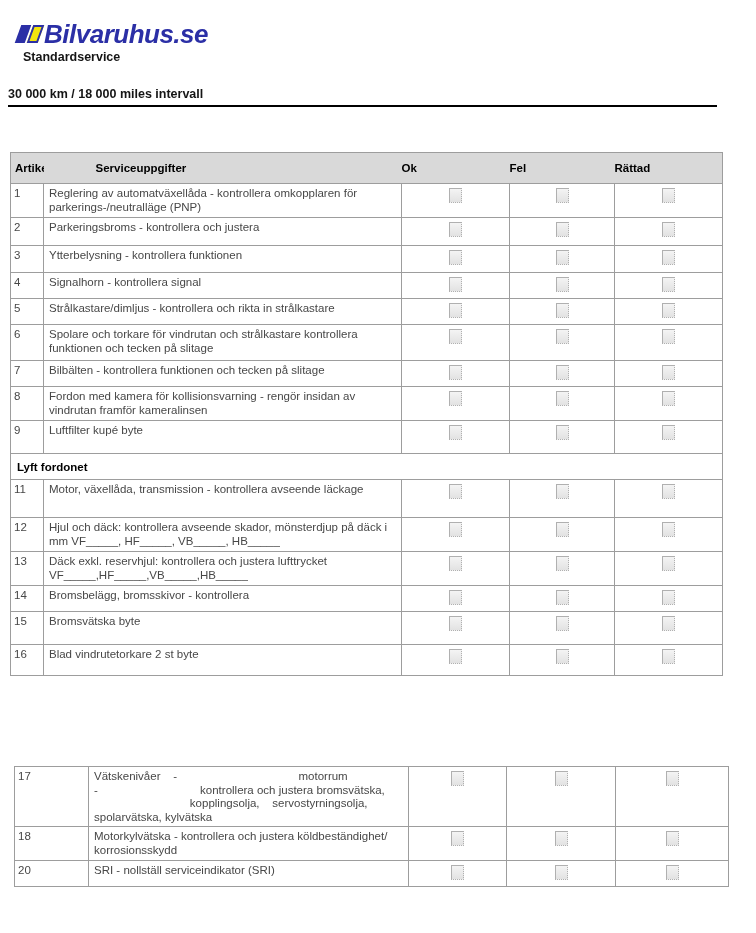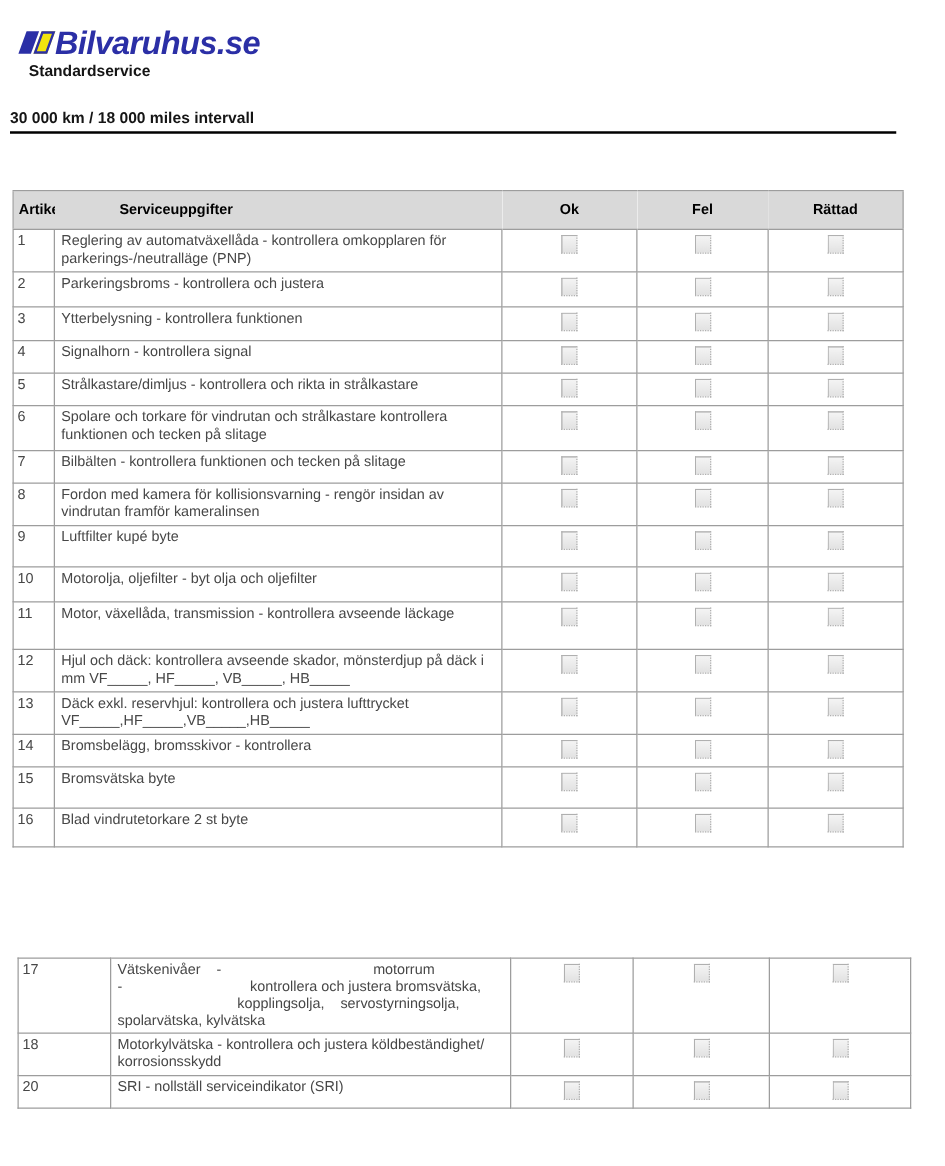--- a/index.html
+++ b/index.html
@@ -26,21 +26,21 @@
   table { border-collapse:collapse; table-layout:fixed; font-size:11.5px; color:#474747; border:1px solid #9d9d9d; }
   #table1 { position:absolute; top:152px; left:10px; width:712px; }
   #table2 { position:absolute; top:766px; left:14px; width:714px; }
   td { border:1px solid #9d9d9d; overflow:hidden; }
   tr.hdr td {
     background:#d9d9d9; color:#000; font-weight:bold;
     border-left:none; border-right:none; vertical-align:middle; padding:0;
   }
   tr.hdr td.h-artikel { padding-left:4px; }
   tr.hdr td.h-service { padding-left:52px; }
-  tr.hdr td.c { text-align:center; }
+  tr.hdr td.c { text-align:left; }
   tr.sec td {
     border-left:none; border-right:none; font-weight:bold; color:#000;
     vertical-align:middle; padding-left:6px; background:#fff;
   }
   td.num { vertical-align:top; padding:3px 2px 0 3px; }
   td.txt { vertical-align:top; padding:3px 4px 0 5px; line-height:13.5px; }
   td.txt .pre { white-space:pre-wrap; }
   td.cbc { vertical-align:top; text-align:center; padding-top:4px; }
   .cb {
     width:11px; height:13px; margin:0 auto;
@@ -188,32 +188,22 @@
       <td class="cbc">
             <div class="cb"></div>
           </td>
       <td class="cbc">
             <div class="cb"></div>
           </td>
       <td class="cbc">
             <div class="cb"></div>
           </td>
     </tr>
-    <tr style="height:28px">
-      <td class="num">10</td>
-      <td class="txt">Motorolja, oljefilter - byt olja och oljefilter</td>
-      <td class="cbc">
-            <div class="cb"></div>
-          </td>
-      <td class="cbc">
-            <div class="cb"></div>
-          </td>
-      <td class="cbc">
-            <div class="cb"></div>
-          </td>
+    <tr class="sec" style="height:26px">
+      <td colspan="5">Lyft fordonet</td>
     </tr>
     <tr style="height:38px">
       <td class="num">11</td>
       <td class="txt">Motor, växellåda, transmission - kontrollera avseende läckage</td>
       <td class="cbc">
             <div class="cb"></div>
           </td>
       <td class="cbc">
             <div class="cb"></div>
           </td>

